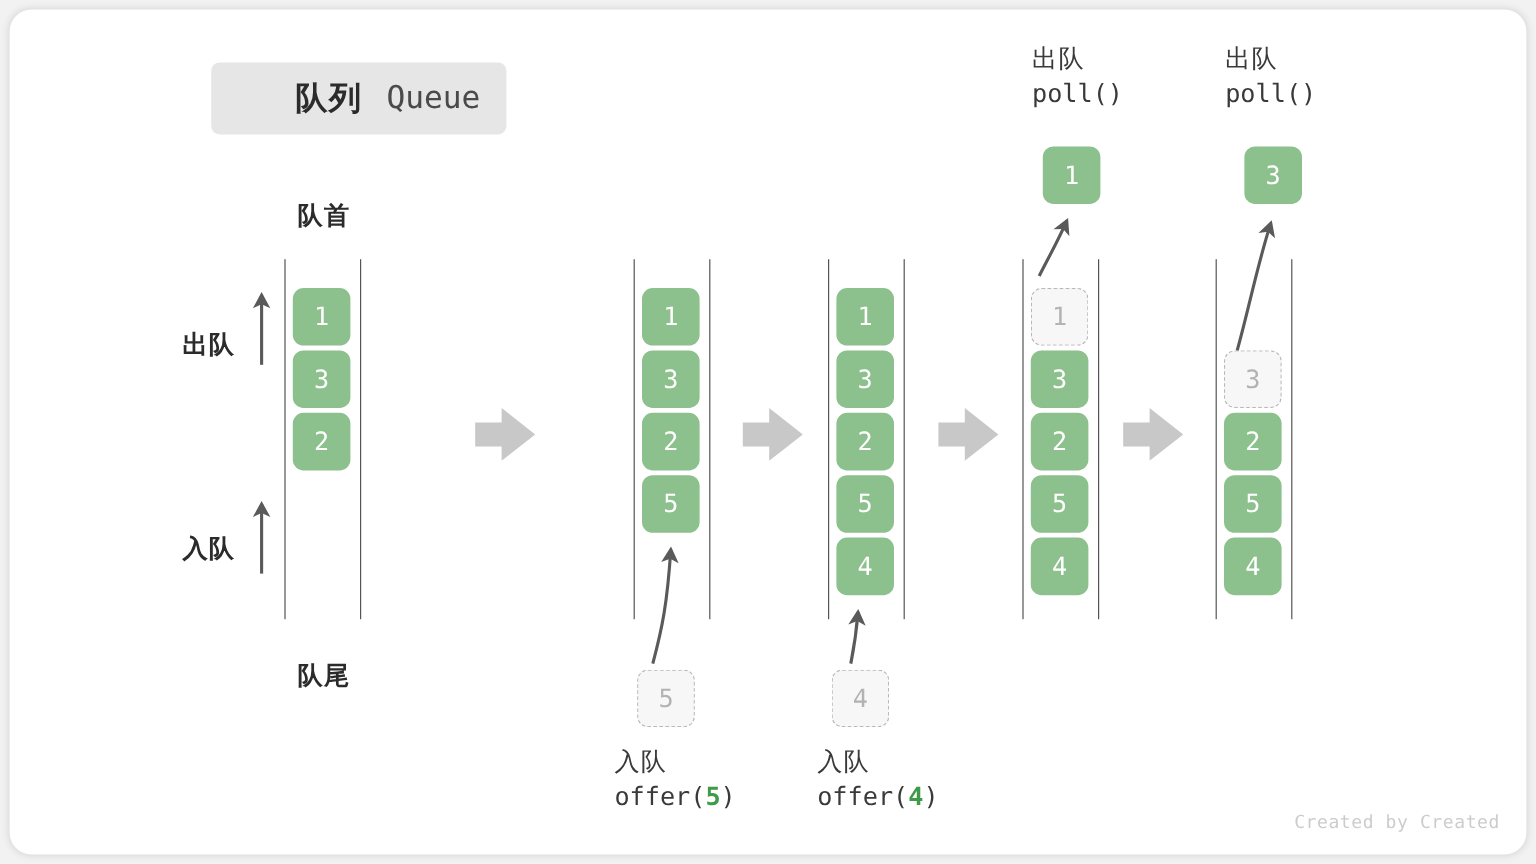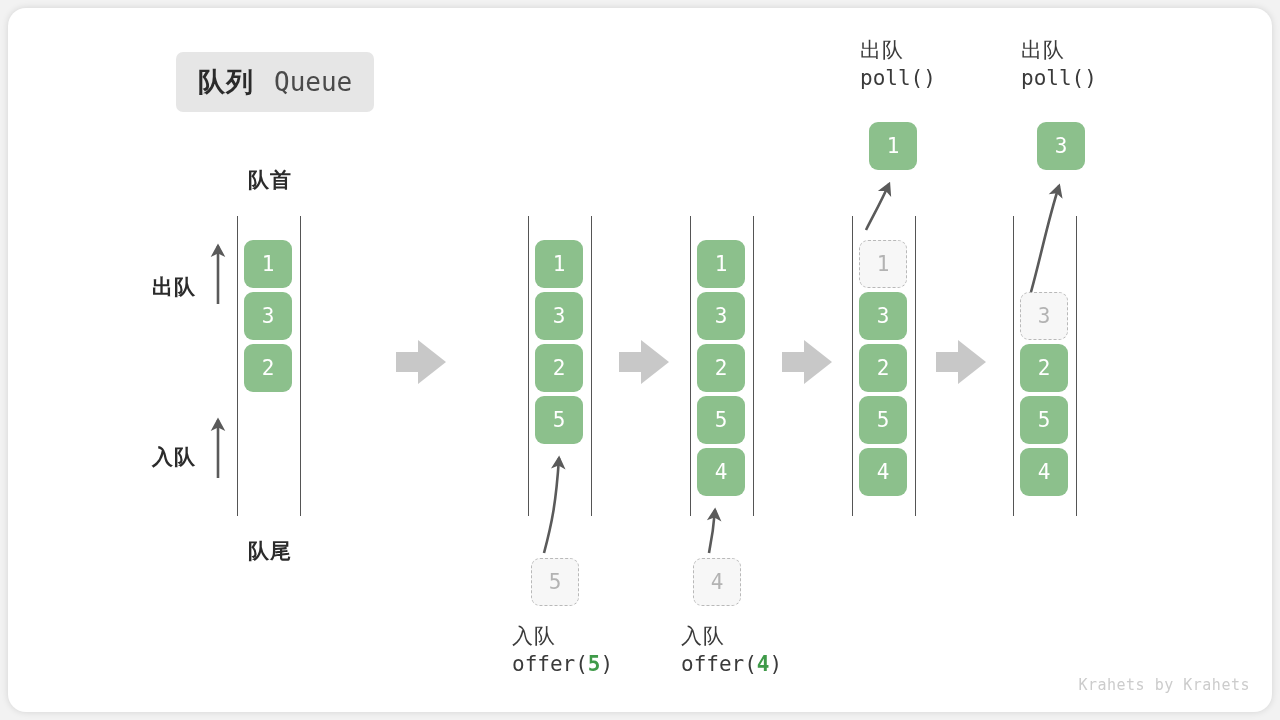--- a/index.html
+++ b/index.html
@@ -45,20 +45,21 @@
     display: flex;
     align-items: center;
     white-space: nowrap;
   }
   #title-badge .cn {
     font-family: "Liberation Sans", "DejaVu Sans", sans-serif;
     font-size: 27px;
     font-weight: bold;
     color: #2b2b2b;
     letter-spacing: 1px;
+    margin-left: 48px;
   }
   #title-badge .en {
     font-family: "DejaVu Sans Mono", "Liberation Mono", monospace;
     font-size: 26px;
     color: #4a4a4a;
     margin-left: 20px;
   }
 
   
   .cn-bold {
@@ -177,21 +178,21 @@
 
 <div id="stage">
   <div id="card">
 
     <div id="title-badge">
       <span class="cn">队列</span>
       <span class="en">Queue</span>
     </div>
 
     <div class="cn-bold" style="left:240px; top:158px;">队首</div>
-    <div class="cn-bold" style="left:240px; top:529px;">队尾</div>
+    <div class="cn-bold" style="left:240px; top:541px;">队尾</div>
 
     <div class="cn-bold" style="left:144px; top:265px;">出队</div>
     <div class="cn-bold" style="left:144px; top:435px;">入队</div>
 
     <div class="column" style="left:229px;">
       <div class="rail left"></div>
       <div class="rail right"></div>
       <div class="cell" style="top:24px;">1</div>
       <div class="cell" style="top:76px;">3</div>
       <div class="cell" style="top:128px;">2</div>
@@ -292,16 +293,16 @@
 
       <g>
         <path d="M858,222 C866,206 872,196 881,176" fill="none" stroke="#5a5a5a" stroke-width="2.6" marker-end="url(#dark-head)"></path>
       </g>
 
       <g>
         <path d="M1023,284 C1033,248 1040,212 1051,178" fill="none" stroke="#5a5a5a" stroke-width="2.6" marker-end="url(#dark-head)"></path>
       </g>
     </svg>
 
-    <div id="watermark">Krahets by Krahets</div>
+    <div id="watermark">Created by Created</div>
 
   </div>
 </div>
 
 </body></html>

